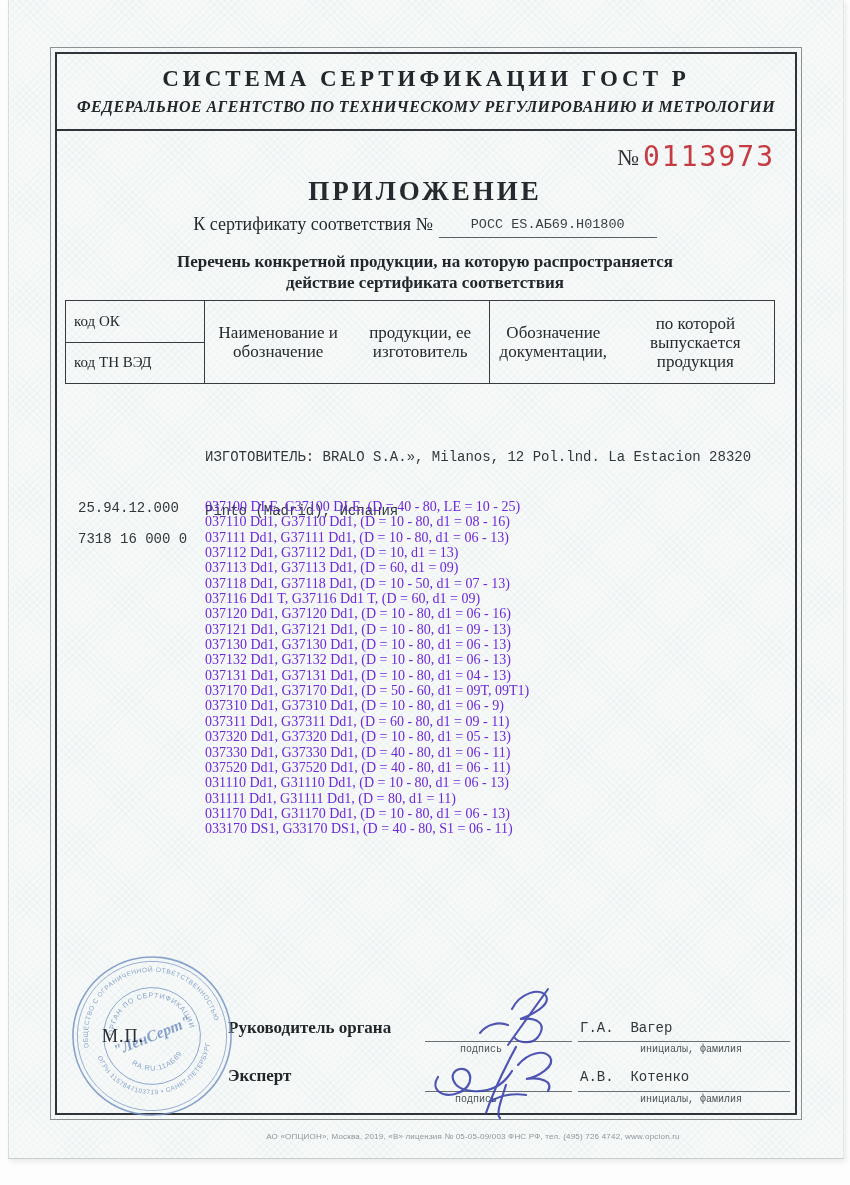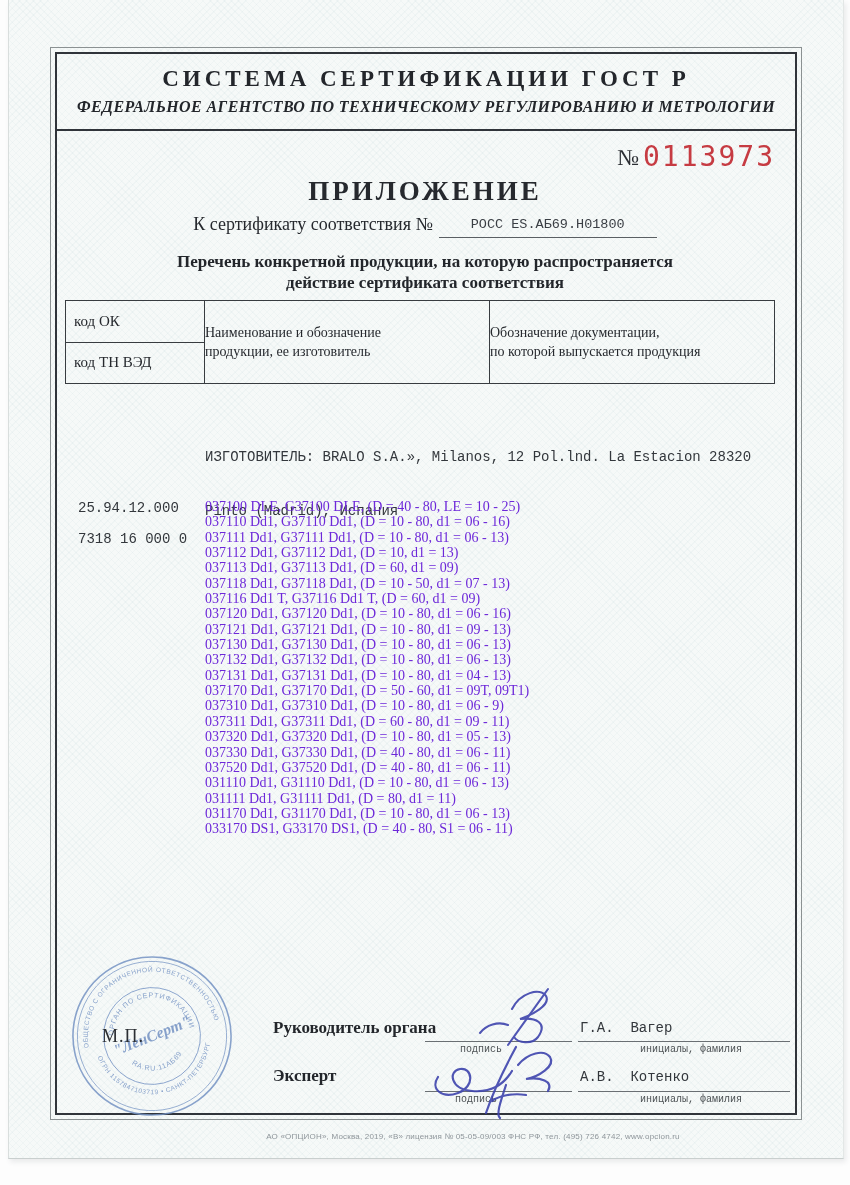--- a/index.html
+++ b/index.html
@@ -38,34 +38,34 @@
   .cert-underline .val{display:block;font-family:"Liberation Mono",monospace;font-size:13.5px;color:#3a3e44;padding-bottom:3px;transform:translateY(-2px);}
 
   .subtitle{position:absolute;left:0;top:251px;width:850px;text-align:center;font-size:17px;font-weight:bold;line-height:21px;color:#23262b;}
 
   
   .ptable{position:absolute;left:65px;top:300px;width:710px;height:84px;border:1.5px solid #383c40;box-sizing:border-box;display:grid;grid-template-columns:139px 285px 1fr;}
   .ptable .c1{border-right:1.5px solid #383c40;display:flex;flex-direction:column;}
   .ptable .c1 .half{flex:1;display:flex;align-items:center;padding-left:8px;font-size:15px;color:#26292e;}
   .ptable .c1 .half.top{border-bottom:1.5px solid #383c40;}
   .ptable .c2{border-right:1.5px solid #383c40;}
-  .ptable .c2,.ptable .c3{display:flex;flex-direction:column;align-items:flex-start;justify-content:center;text-align:center;font-size:14px;line-height:19px;color:#26292e;}
+  .ptable .c2,.ptable .c3{display:flex;flex-direction:row;align-items:center;justify-content:center;text-align:center;font-size:17px;line-height:19px;color:#26292e;}
 
   .mono{font-family:"Liberation Mono",monospace;color:#33373c;}
 
   .manufacturer{position:absolute;left:205px;top:412px;font-size:14px;line-height:18px;white-space:pre;}
 
   .code-ok{position:absolute;left:78px;top:500px;font-size:14px;}
   .code-tnved{position:absolute;left:78px;top:531px;font-size:14px;}
 
   .products{position:absolute;left:205px;top:499px;}
   .product-line{font-family:Liberation Serif, serif;font-size:14px;line-height:15.35px;white-space:pre;color:#6d28d9;}
 
   
-  .sig-label{position:absolute;font-size:17px;font-weight:bold;color:#23262b;margin-left:45px;}
+  .sig-label{position:absolute;font-size:17px;font-weight:bold;color:#23262b;}
   .sig-label.r1{left:228px;top:1018px;}
   .sig-label.r2{left:228px;top:1066px;}
   .sig-rule{position:absolute;border-top:1px solid #6a6f73;}
   .rule-s1{left:425px;top:1041px;width:147px;}
   .rule-n1{left:578px;top:1041px;width:212px;}
   .rule-s2{left:425px;top:1091px;width:147px;}
   .rule-n2{left:578px;top:1091px;width:212px;}
   .sig-sub{position:absolute;font-family:Liberation Mono, monospace;font-size:10px;color:#4c5154;}
   .sub-s1{left:460px;top:1044px;}
   .sub-n1{left:640px;top:1044px;}
@@ -136,21 +136,21 @@
   <div class="manufacturer mono">
     <div>ИЗГОТОВИТЕЛЬ: BRALO S.A.», Milanos, 12 Pol.lnd. La Estacion 28320</div>
     <div>Pinto (Madrid), Испания</div>
   </div>
 
   <div class="code-ok mono">25.94.12.000</div>
   <div class="code-tnved mono">7318 16 000 0</div>
 
   <div class="products">
       <div class="product-line">037100 DLE, G37100 DLE, (D = 40 - 80, LE = 10 - 25)</div>
-      <div class="product-line">037110 Dd1, G37110 Dd1, (D = 10 - 80, d1 = 06 - 16)</div>
+      <div class="product-line">037110 Dd1, G37110 Dd1, (D = 10 - 80, d1 = 08 - 16)</div>
       <div class="product-line">037111 Dd1, G37111 Dd1, (D = 10 - 80, d1 = 06 - 13)</div>
       <div class="product-line">037112 Dd1, G37112 Dd1, (D = 10, d1 = 13)</div>
       <div class="product-line">037113 Dd1, G37113 Dd1, (D = 60, d1 = 09)</div>
       <div class="product-line">037118 Dd1, G37118 Dd1, (D = 10 - 50, d1 = 07 - 13)</div>
       <div class="product-line">037116 Dd1 T, G37116 Dd1 T, (D = 60, d1 = 09)</div>
       <div class="product-line">037120 Dd1, G37120 Dd1, (D = 10 - 80, d1 = 06 - 16)</div>
       <div class="product-line">037121 Dd1, G37121 Dd1, (D = 10 - 80, d1 = 09 - 13)</div>
       <div class="product-line">037130 Dd1, G37130 Dd1, (D = 10 - 80, d1 = 06 - 13)</div>
       <div class="product-line">037132 Dd1, G37132 Dd1, (D = 10 - 80, d1 = 06 - 13)</div>
       <div class="product-line">037131 Dd1, G37131 Dd1, (D = 10 - 80, d1 = 04 - 13)</div>

